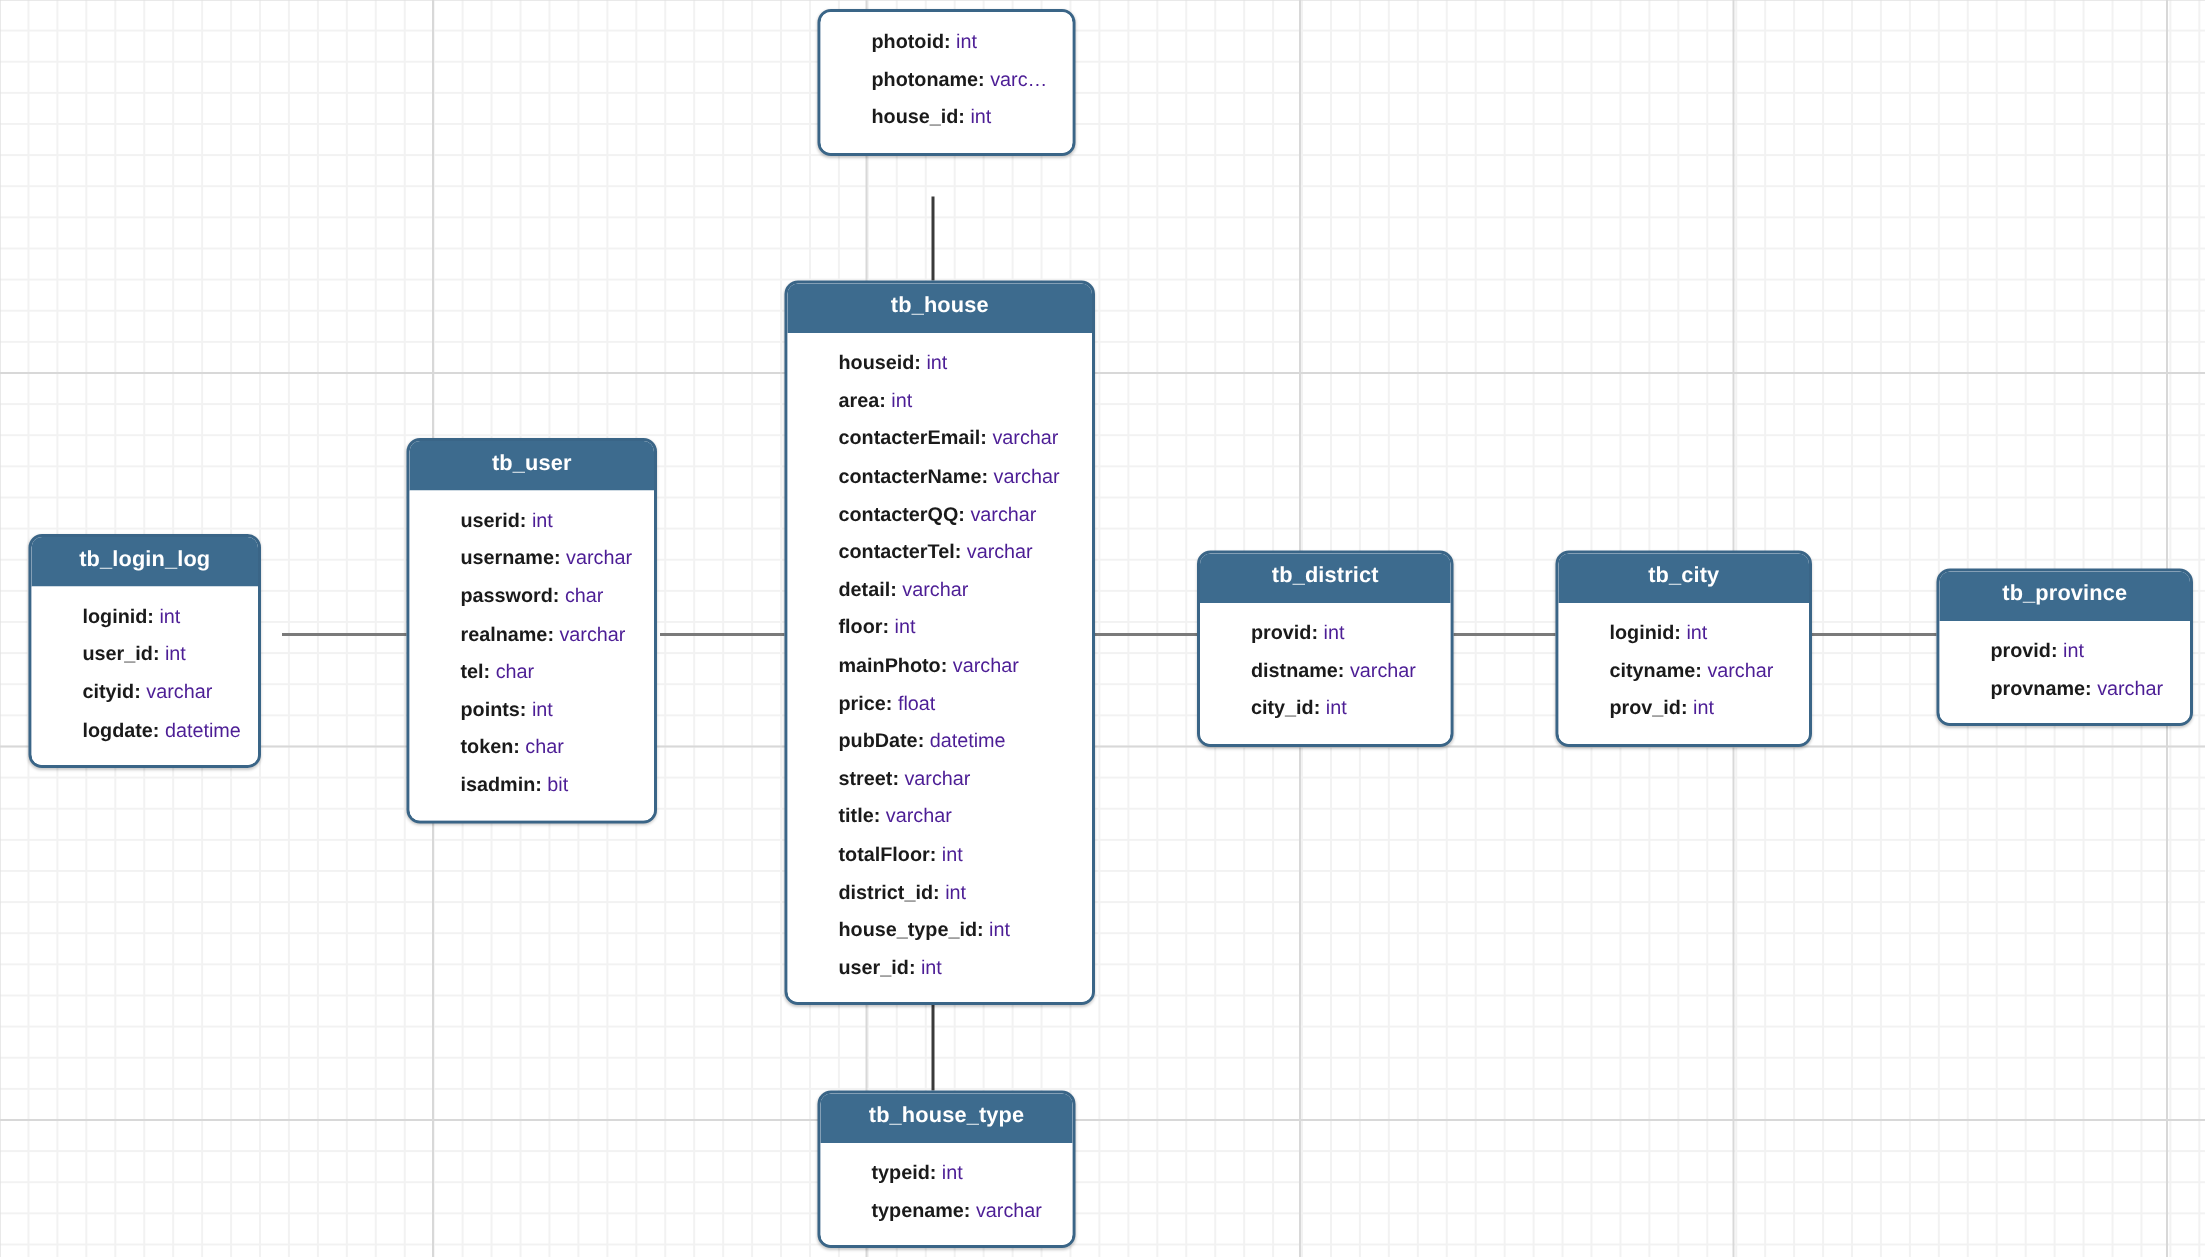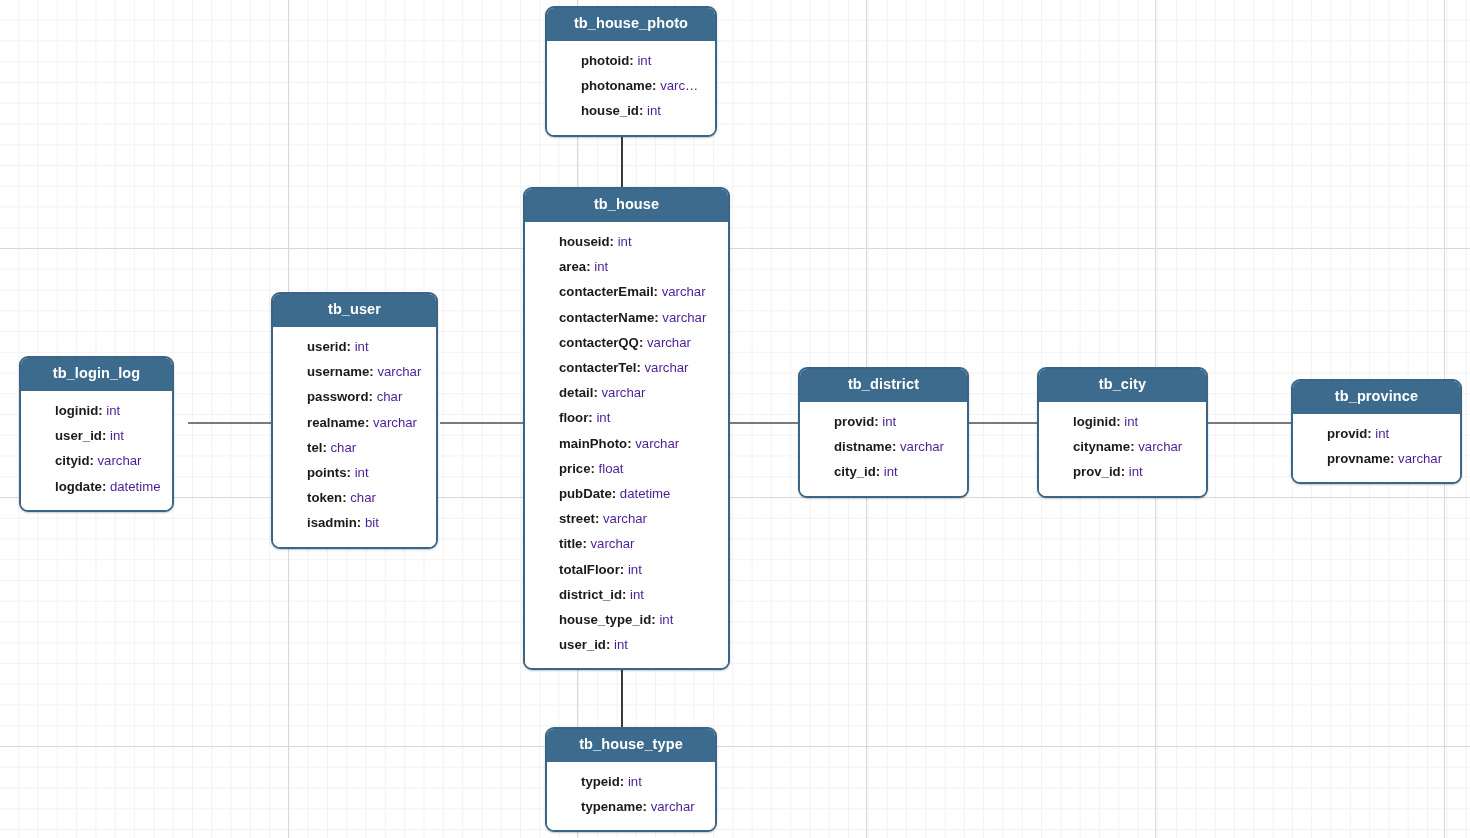--- a/index.html
+++ b/index.html
@@ -82,21 +82,20 @@
 
 <div id="canvas">
     <div class="conn v" style="left: 621px; top: 131px; height: 56px;"></div>
     <div class="conn v" style="left: 621px; top: 666px; height: 61px;"></div>
     <div class="conn h" style="left: 188px; top: 422px; width: 83px;"></div>
     <div class="conn h" style="left: 440px; top: 422px; width: 83px;"></div>
     <div class="conn h" style="left: 720px; top: 422px; width: 78px;"></div>
     <div class="conn h" style="left: 969px; top: 422px; width: 68px;"></div>
     <div class="conn h" style="left: 1208px; top: 422px; width: 83px;"></div>
     <div class="entity" style="left: 545px; top: 6px; width: 172px;">
-      <div class="entity-header">tb_house_photo</div>
       <div class="entity-body">
         <div class="field"><span class="fname">photoid</span><span class="colon">: </span><span class="ftype">int</span></div>
         <div class="field"><span class="fname">photoname</span><span class="colon">: </span><span class="ftype">varc…</span></div>
         <div class="field"><span class="fname">house_id</span><span class="colon">: </span><span class="ftype">int</span></div>
       </div>
     </div>
     <div class="entity" style="left: 523px; top: 187px; width: 207px;">
       <div class="entity-header">tb_house</div>
       <div class="entity-body">
         <div class="field"><span class="fname">houseid</span><span class="colon">: </span><span class="ftype">int</span></div>

